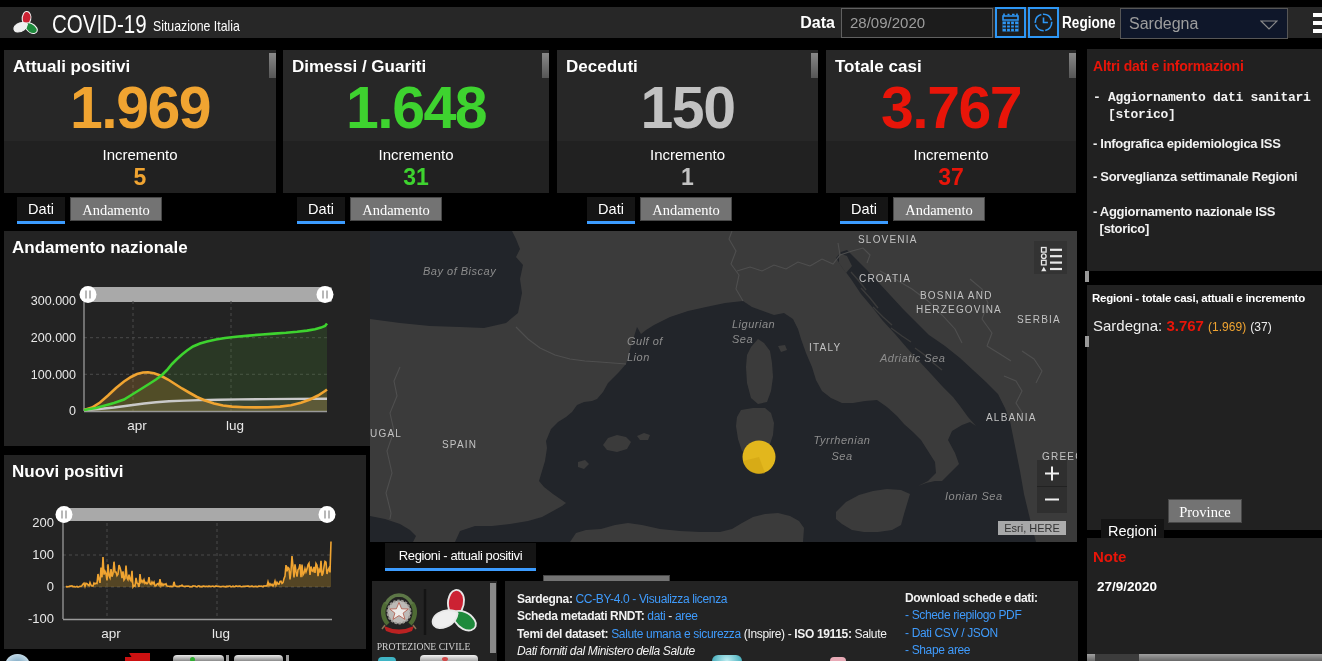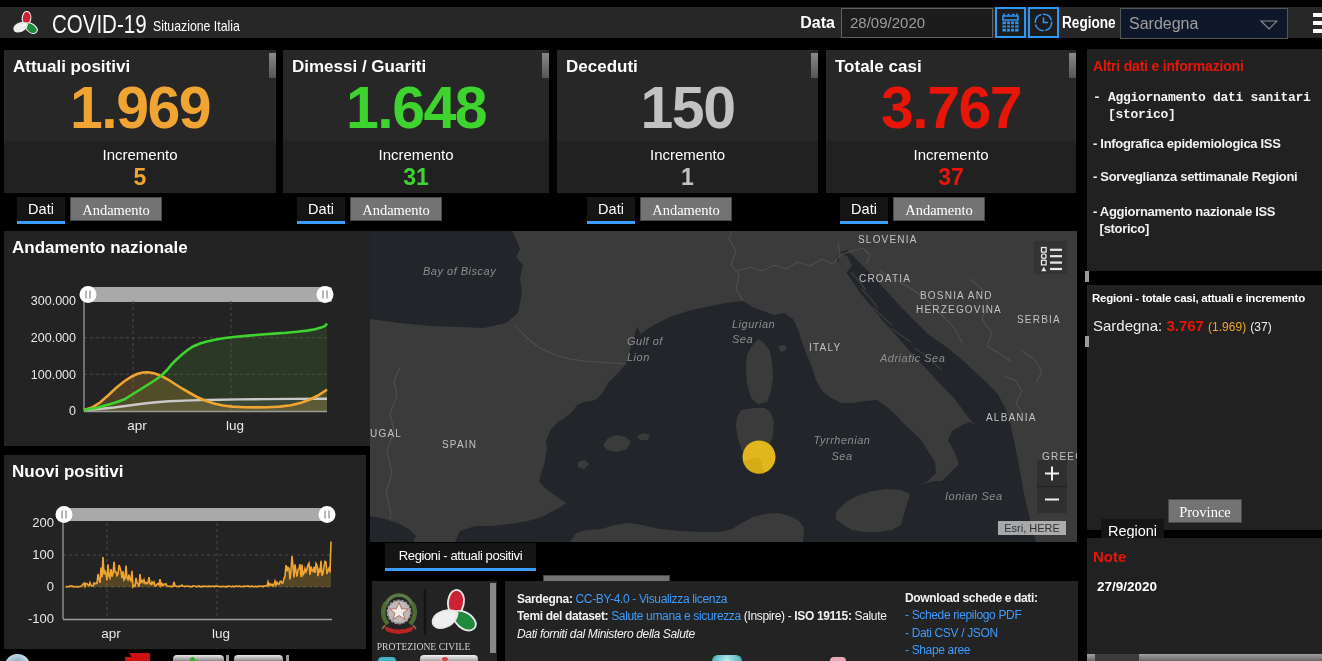--- a/index.html
+++ b/index.html
@@ -335,20 +335,21 @@
       </g>
     </g>
   </svg>
   <div style="position:absolute;left:0;width:112px;top:60px;text-align:center;font-family:'Liberation Serif',serif;font-size:10.5px;color:#cfcfcf;transform:scaleX(0.92);transform-origin:left;white-space:nowrap;">PROTEZIONE CIVILE</div>
   <div style="position:absolute;right:1px;top:2px;width:6px;height:70px;background:#888;"></div>
 </div>
 
 <div class="panel" style="left:505px;top:581px;width:573px;height:80px;color:#f2f2f2;font-size:12px;letter-spacing:-0.35px;">
   <div style="position:absolute;left:12px;top:10px;line-height:17.4px;white-space:nowrap;">
     <div><b>Sardegna:</b> <span class="lnk">CC-BY-4.0 - Visualizza licenza</span></div>
+    <div><b>Scheda metadati RNDT:</b> <span class="lnk">dati</span> - <span class="lnk">aree</span></div>
     <div><b>Temi del dataset:</b> <span class="lnk">Salute umana e sicurezza</span> (Inspire) - <b>ISO 19115:</b> Salute</div>
     <div style="font-style:italic;">Dati forniti dal Ministero della Salute</div>
   </div>
   <div style="position:absolute;left:400px;top:9px;line-height:17.4px;white-space:nowrap;">
     <div><b>Download schede e dati:</b></div>
     <div class="lnk">- Schede riepilogo PDF</div>
     <div class="lnk">- Dati CSV / JSON</div>
     <div class="lnk">- Shape aree</div>
   </div>
 </div>

